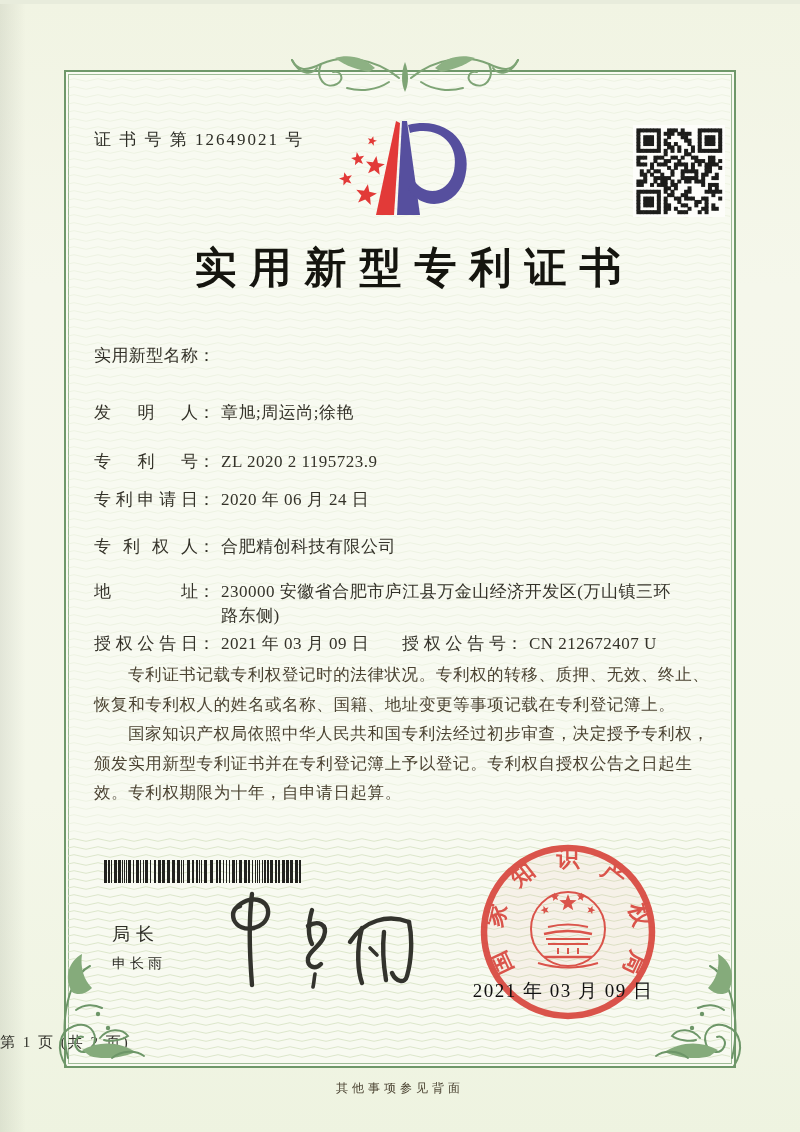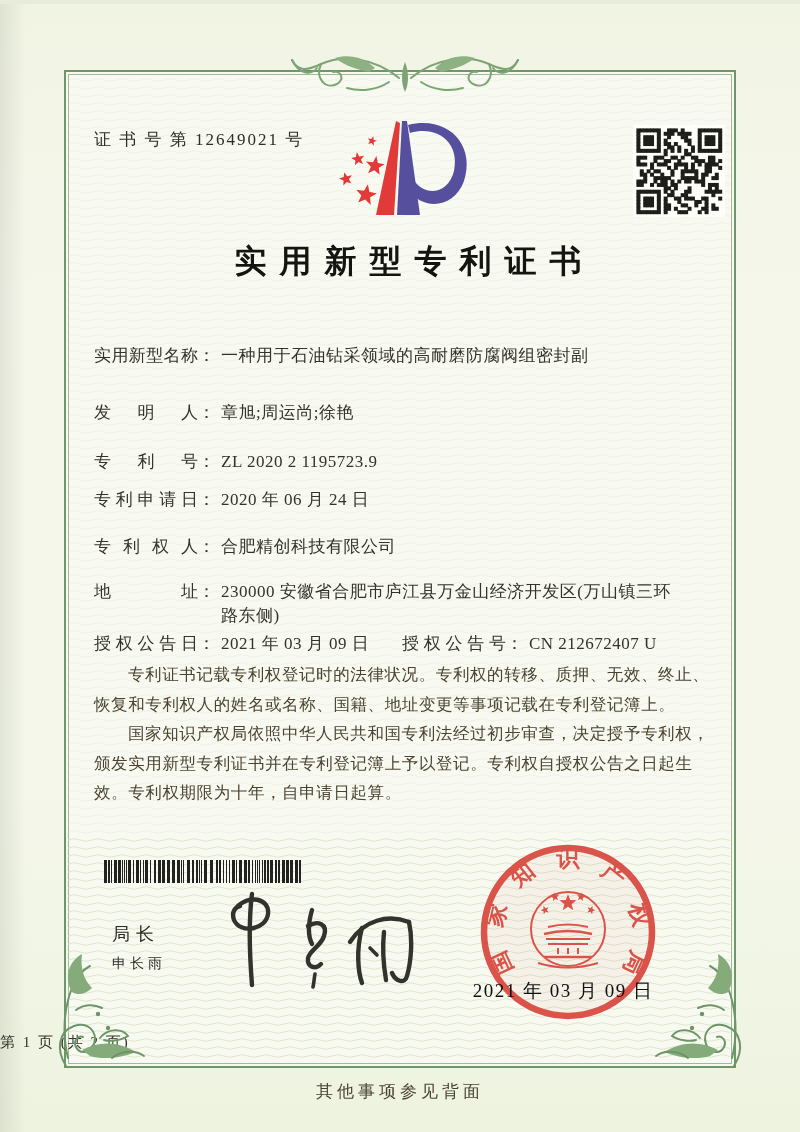--- a/index.html
+++ b/index.html
@@ -8,37 +8,37 @@
         background:linear-gradient(180deg,#f1f4e3 0%,#f5f7eb 25%,#f4f7e9 70%,#eef3e0 100%);}
   .page::before{content:"";position:absolute;left:0;top:0;bottom:0;width:26px;
         background:linear-gradient(90deg,rgba(60,70,55,.10),rgba(60,70,55,0));pointer-events:none;}
   .abs{position:absolute;}
   .frame{position:absolute;left:64px;top:66px;width:668px;height:994px;
          border:2px solid #6e9769;background:#f8faf1;}
   .frame-inner{position:absolute;inset:2px;border:1px solid #9dbb96;}
   .waves{position:absolute;left:66px;top:68px;z-index:0;}
   .content{position:absolute;inset:0;z-index:2;}
   .cert-no{left:94px;top:124px;font-size:17px;letter-spacing:2px;color:#2e2e27;}
-  .title{left:16px;right:0;top:236px;text-align:center;font-size:32px;font-weight:600;
+  .title{left:16px;right:0;top:236px;text-align:center;font-size:42px;font-weight:600;
          letter-spacing:13px;text-indent:13px;color:#15150f;}
   .frow{left:94px;width:616px;display:flex;align-items:flex-start;
         font-size:17px;color:#343229;line-height:24px;}
   .flabel{display:inline-block;width:104px;text-align:justify;text-align-last:justify;flex:0 0 104px;}
   .fcolon{flex:0 0 auto;margin-right:6px;}
   .fvalue{flex:1 1 auto;letter-spacing:.5px;}
   .fvalue.addr{max-width:452px;}
   .subpair{position:absolute;left:308px;top:0;display:flex;justify-content:flex-end;}
   .paras{left:94px;top:656px;width:616px;color:#4b4332;}
   .paras p{margin:0;text-indent:34px;font-size:16.5px;line-height:29.5px;letter-spacing:.6px;}
   .role{left:112px;top:918px;font-size:18px;letter-spacing:6px;color:#2c2c25;}
   .dname{left:112px;top:951px;font-size:14px;letter-spacing:4px;color:#2c2c25;}
   .seal-date{left:472px;top:974px;width:182px;text-align:center;font-size:19px;
              letter-spacing:1.5px;color:#101010;z-index:5;font-weight:500;}
   .page-ind{left:0;right:0;top:1029px;text-align:left;font-size:15px;letter-spacing:2px;color:#32322b;}
-  .back-note{left:0;right:0;top:1076px;text-align:center;font-size:17px;letter-spacing:4px;color:#4b4332;}
+  .back-note{left:0;right:0;top:1076px;text-align:center;font-size:12px;letter-spacing:4px;color:#4b4332;}
   .qr-box{left:633px;top:121px;width:92px;height:92px;background:#fdfdfa;}
   svg{display:block;}
 </style>
 </head>
 <body>
 
 <div class="page">
 
   <div class="frame">
     <div class="frame-inner"></div>
@@ -532,21 +532,20 @@
           <rect x="64.74" y="85.19" width="4" height="4" fill="#1d1d1b"></rect>
           <rect x="71.56" y="85.19" width="4" height="4" fill="#1d1d1b"></rect>
         </svg>
     </div>
 
     <div class="abs title">实用新型专利证书</div>
 
     <div class="abs frow" style="top:340px">
       <span class="flabel">实用新型名称</span>
       <span class="fcolon">：</span>
-      <span class="fvalue">一种用于石油钻采领域的高耐磨防腐阀组密封副</span>
     </div>
     <div class="abs frow" style="top:397px">
       <span class="flabel">发明人</span>
       <span class="fcolon">：</span>
       <span class="fvalue">章旭;周运尚;徐艳</span>
     </div>
     <div class="abs frow" style="top:446px">
       <span class="flabel">专利号</span>
       <span class="fcolon">：</span>
       <span class="fvalue">ZL 2020 2 1195723.9</span>

